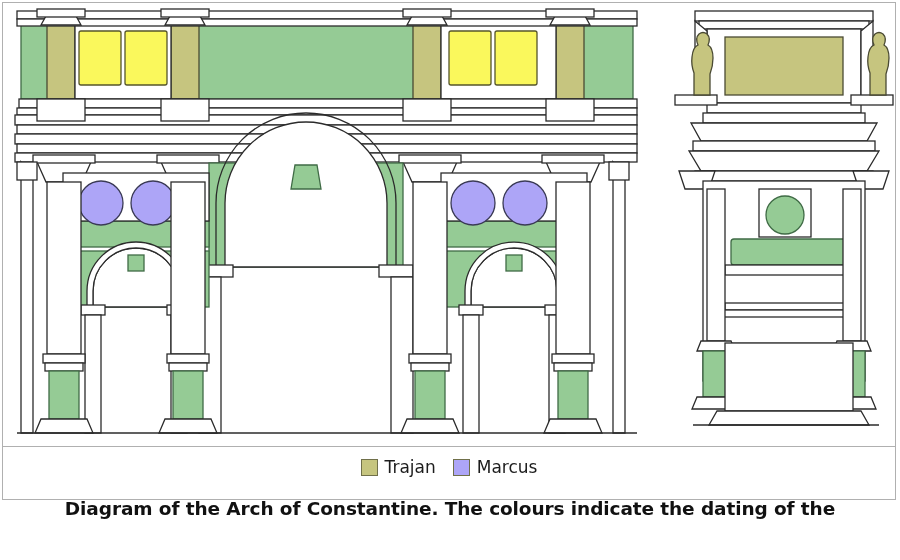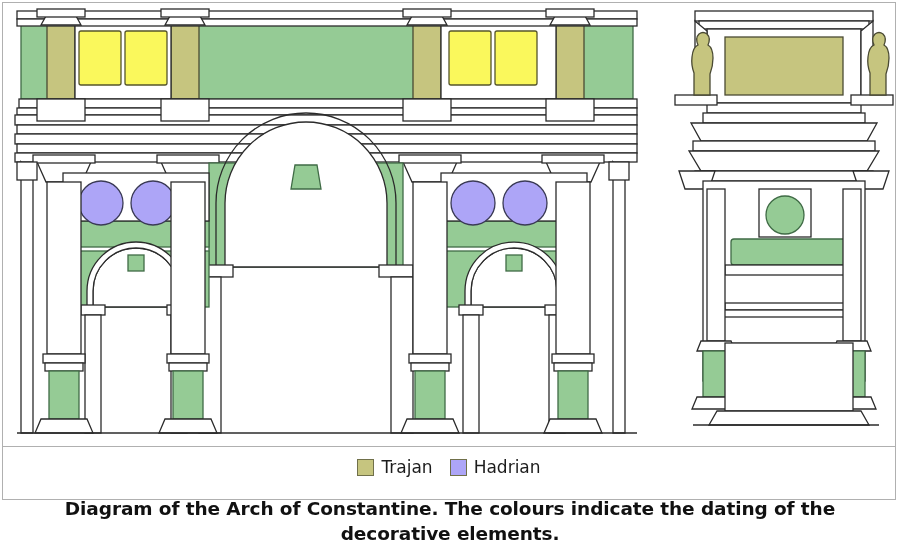--- a/index.html
+++ b/index.html
@@ -291,27 +291,26 @@
 
     <div class="legend-bar">
 
       <div class="legend-entry">
         <span class="legend-swatch" style="background: rgb(198, 197, 127);"></span>
         <span class="legend-label">Trajan</span>
       </div>
 
       <div class="legend-entry">
         <span class="legend-swatch" style="background: rgb(173, 165, 247);"></span>
-        <span class="legend-label">Hadrian</span>
+        <span class="legend-label">Marcus</span>
       </div>
 
 
 
     </div>
   </div>
 
   <div class="caption">
     <span>Diagram of the Arch of Constantine. The colours indicate the dating of the</span>
     <br>
-    <span>decorative elements.</span>
   </div>
 
 </div>
 
 </body></html>

